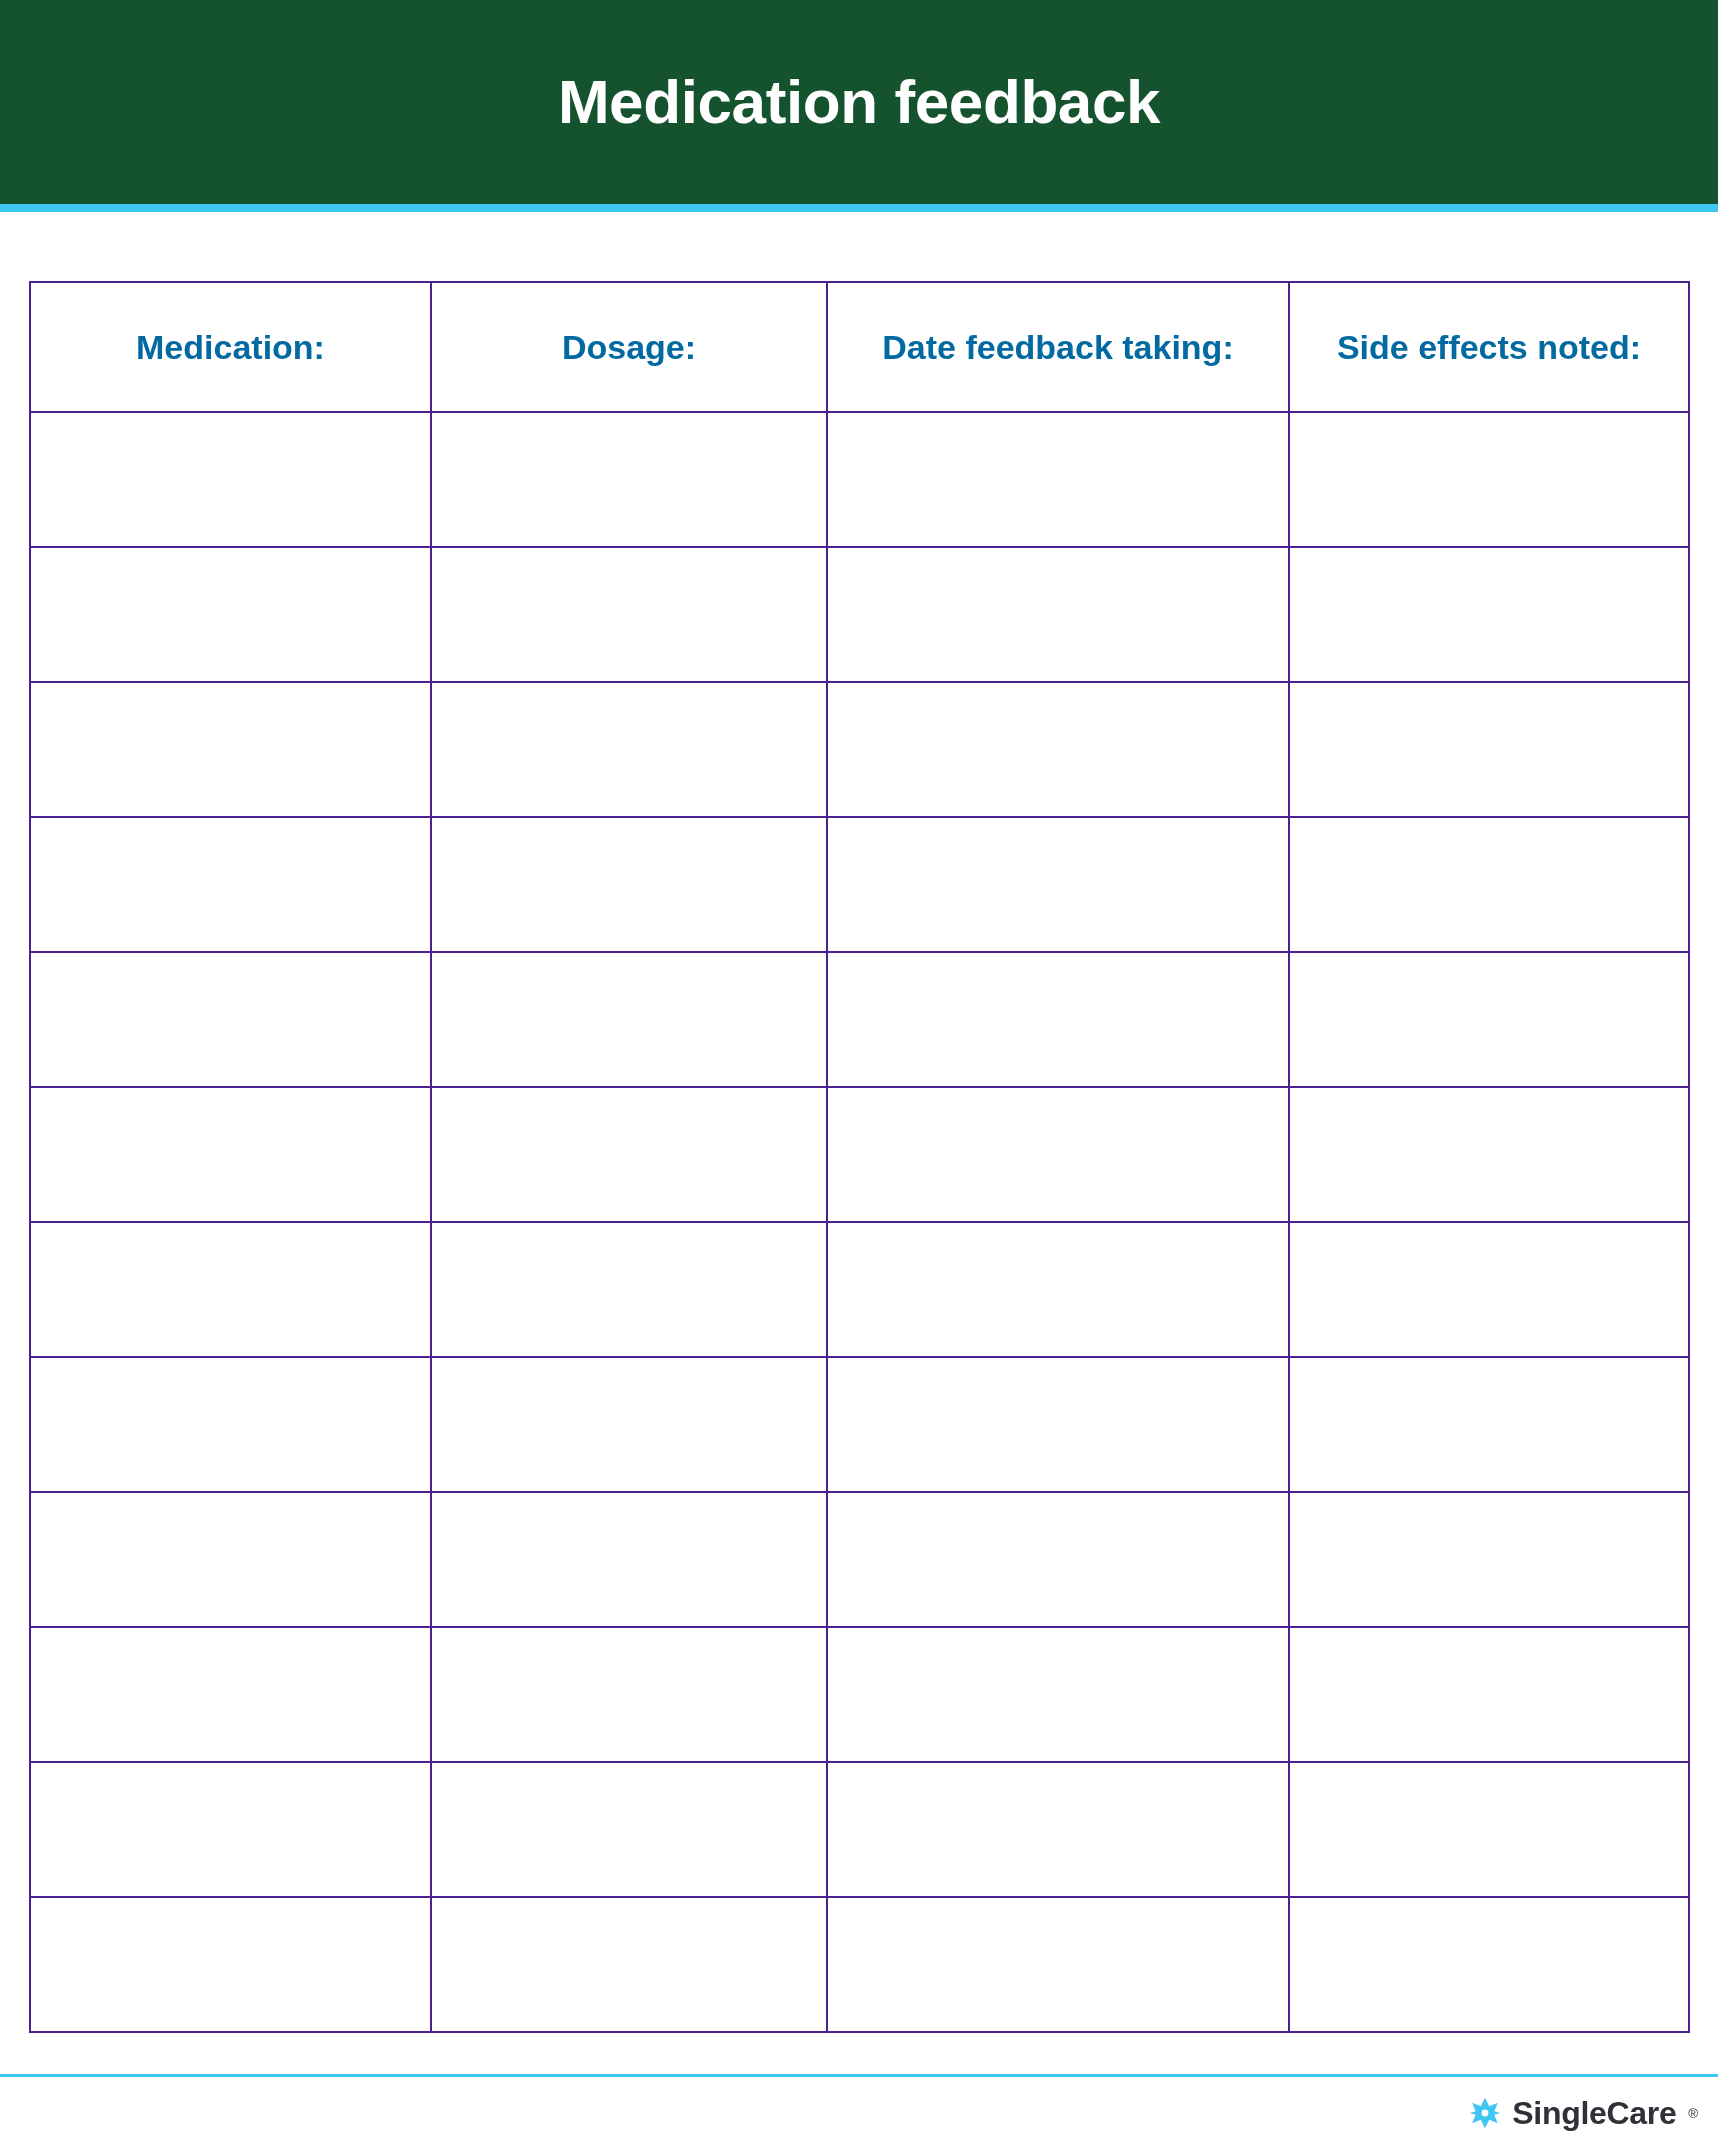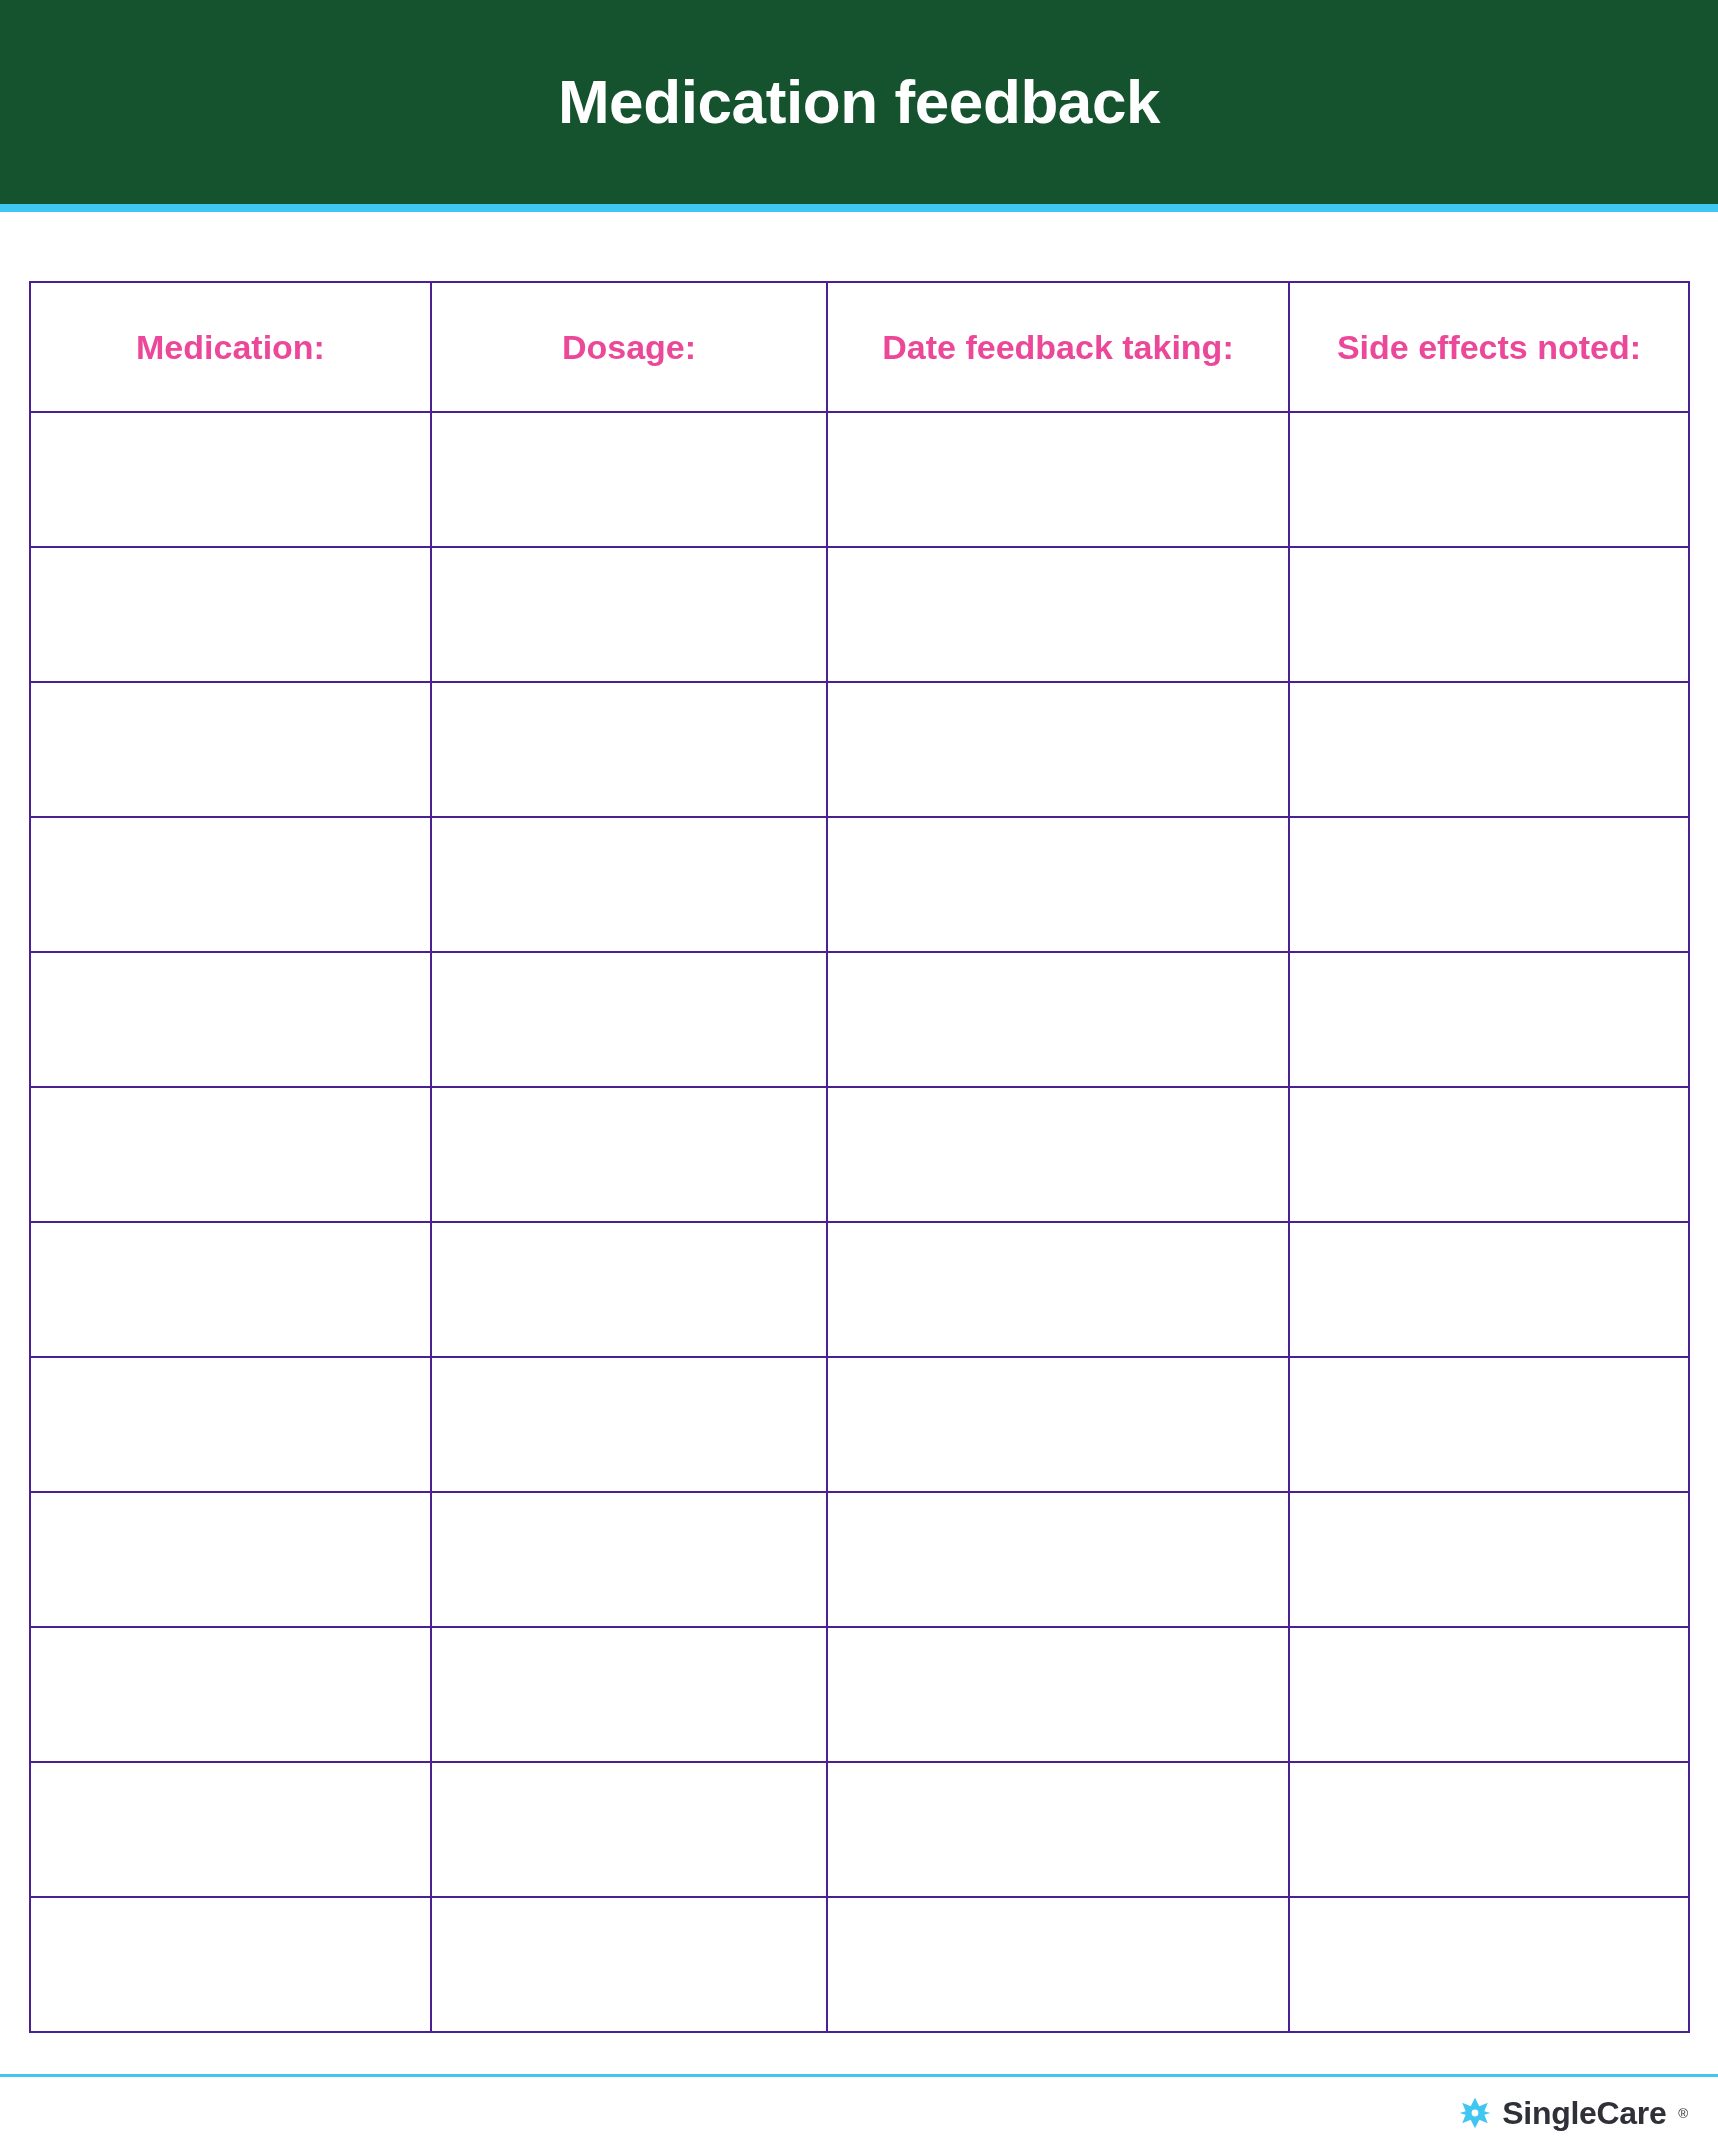--- a/index.html
+++ b/index.html
@@ -58,21 +58,21 @@
   }
   table.sheet td, table.sheet th {
     border: 2.5px solid #4B2191;
     padding: 0;
     margin: 0;
   }
   table.sheet thead th {
     height: 128px;
     vertical-align: middle;
     text-align: center;
-    color: #ec4899;
+    color: #0369a1;
     font-size: 34px;
     font-weight: bold;
     line-height: 1.12;
     padding: 0 11.7px;
   }
   table.sheet tbody td {
     height: 133px;
   }
   col.c1 { width: 401px; }
   col.c2 { width: 396px; }
@@ -91,21 +91,21 @@
   .footer {
     position: absolute;
     left: 0;
     top: 2078px;
     width: 1718px;
     height: 70px;
     background: #ffffff;
     display: flex;
     align-items: center;
     justify-content: flex-end;
-    padding-right: 30px;
+    padding-right: 20px;
     box-sizing: border-box;
   }
   .brand {
     display: flex;
     align-items: center;
     gap: 10px;
   }
   .brand-mark {
     width: 34px;
     height: 34px;

